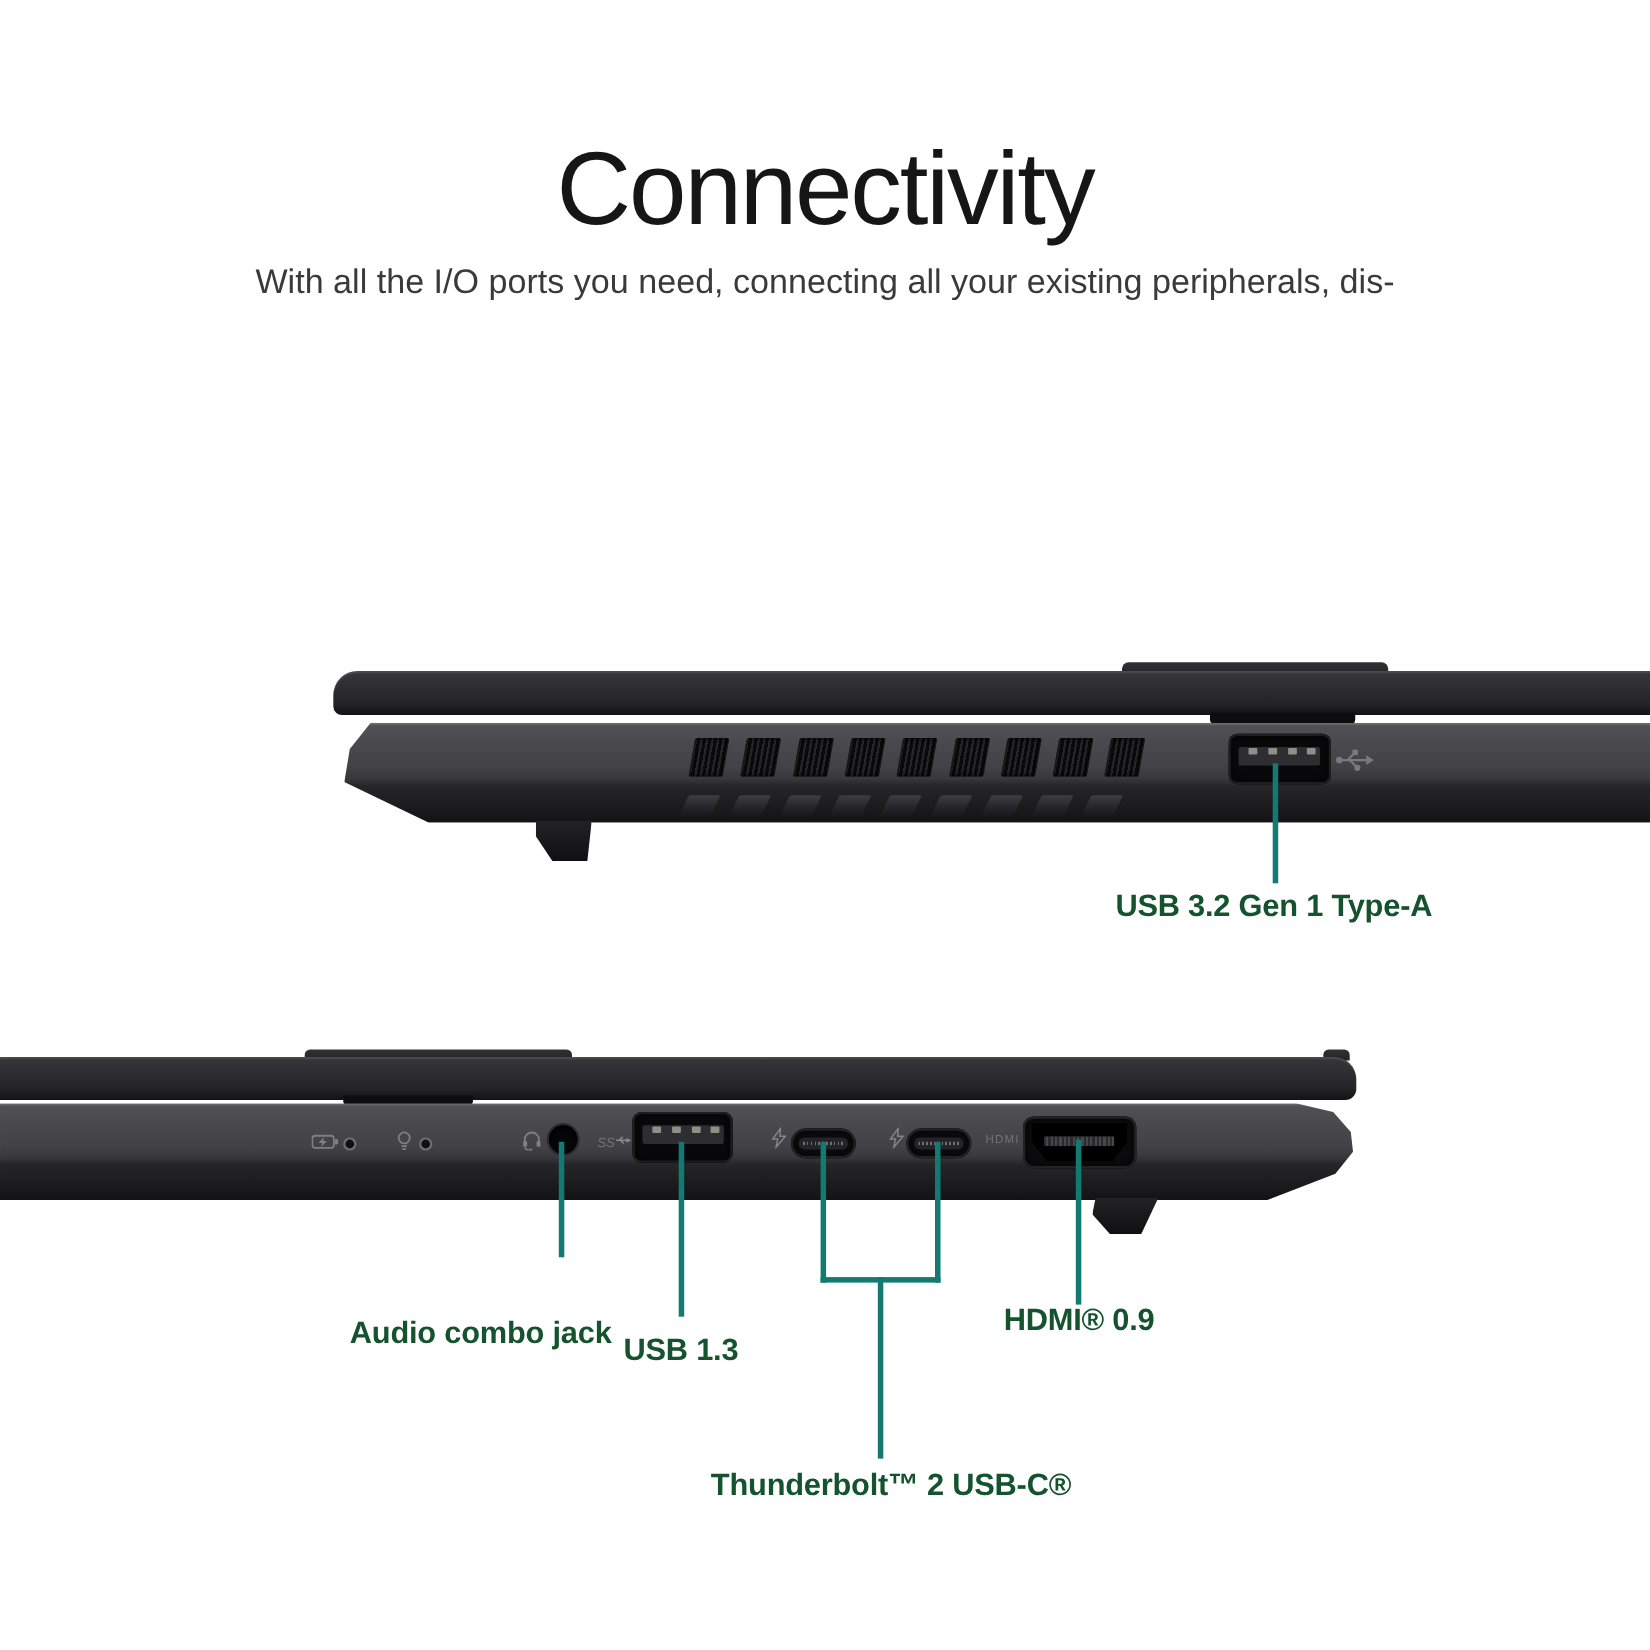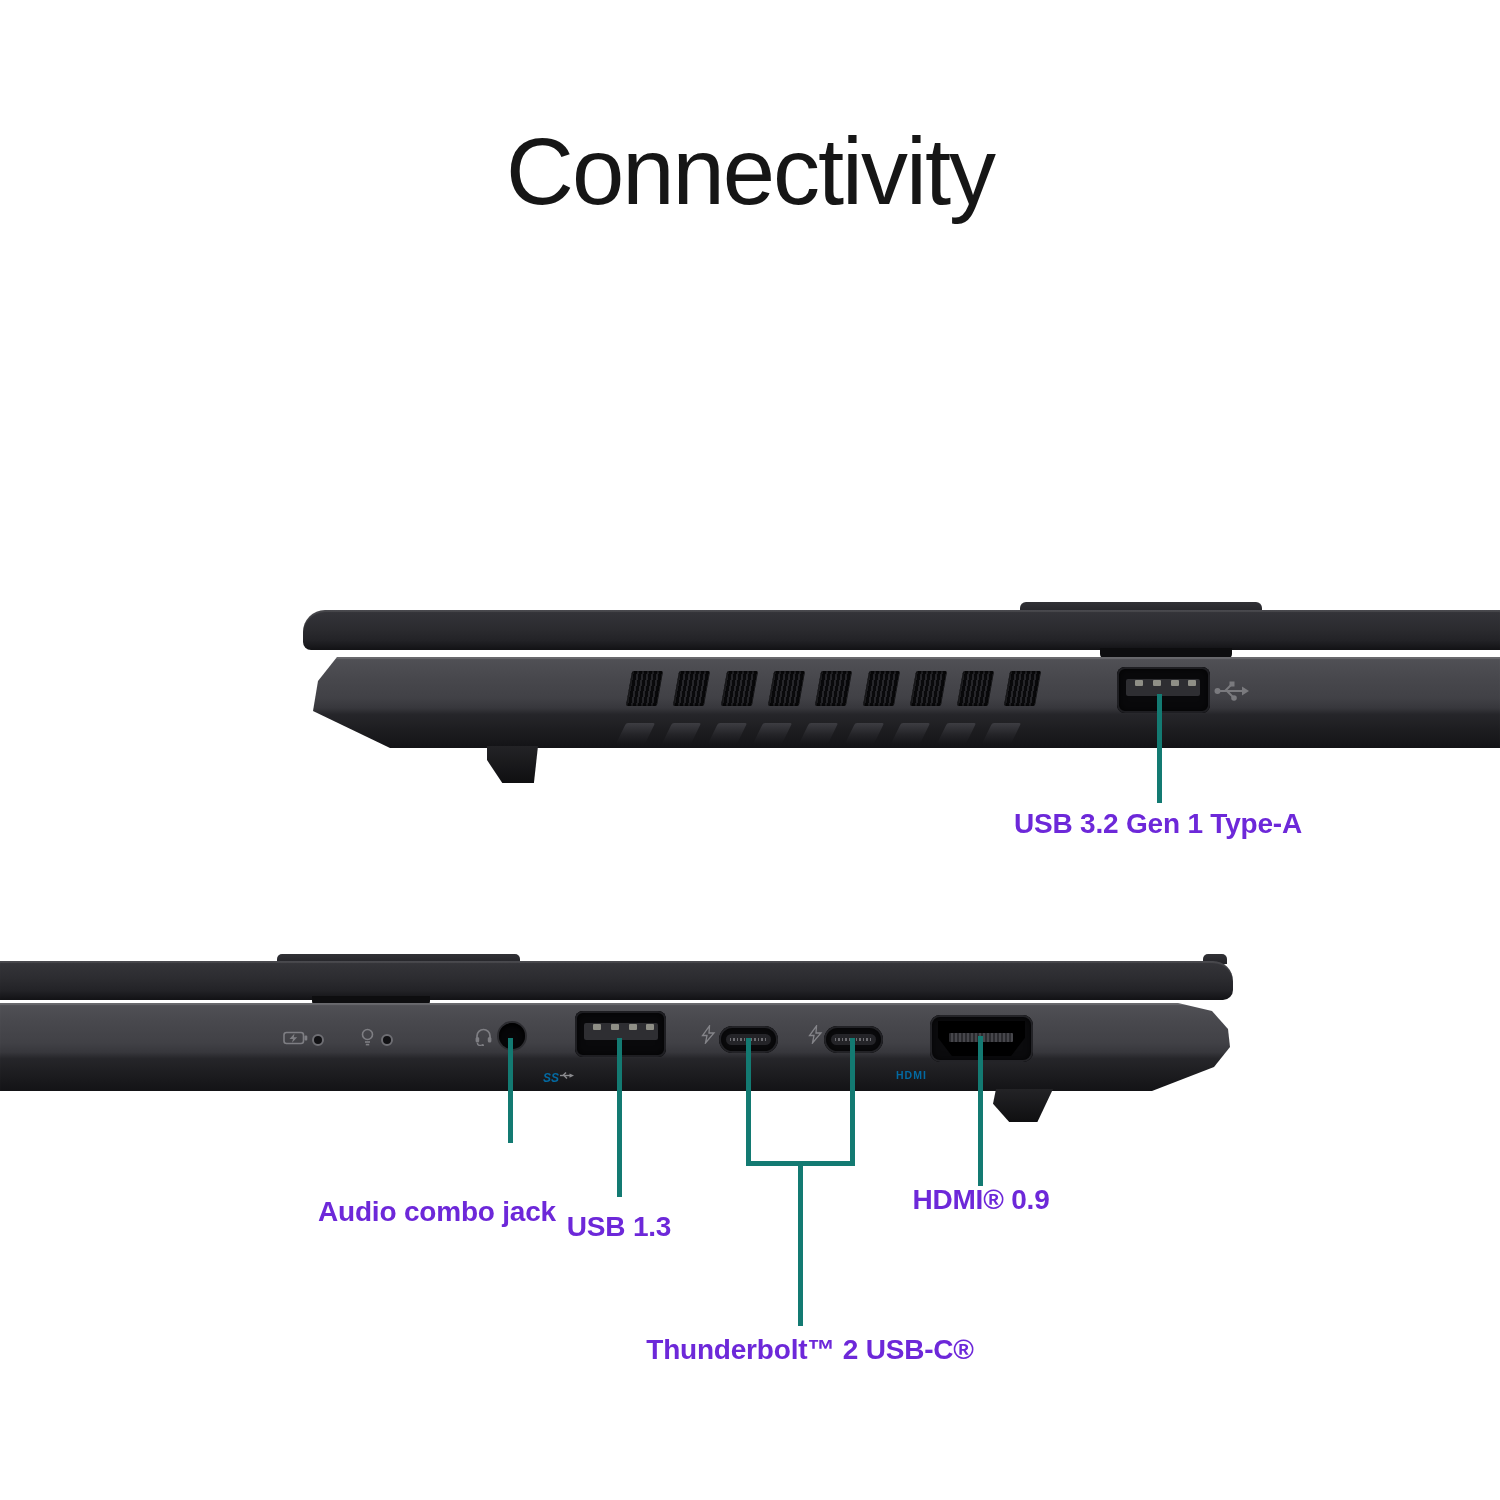--- a/index.html
+++ b/index.html
@@ -46,33 +46,34 @@
                 clip-path:polygon(0 0,100% 0,100% 48%,84% 100%,16% 100%,0 48%);}
   .hdmi .pins{position:absolute;left:19px;top:18px;width:64px;height:9px;background:#46464b;
               border-radius:1px;
               background-image:repeating-linear-gradient(90deg,#2a2a2e 0 2px,transparent 2px 4px);}
 
   .jack{background:#060608;border-radius:50%;
         box-shadow:0 0 0 2px #2c2c30,inset 0 3px 5px #000;}
 
   .led{width:8px;height:8px;border:2px solid #6e6e73;border-radius:50%;background:#111114;}
 
-  .marking{color:#0369a1;font-weight:bold;margin-top:39px;}
+  .marking{color:#737373;font-weight:normal;}
 
   
   .callout-line{background:#137a72;width:5px;z-index:6;}
   .callout-hline{background:#137a72;height:5px;z-index:6;}
-  .port-label{font-size:28px;font-weight:600;color:#6d28d9;text-align:center;
+  .port-label{font-size:28px;font-weight:600;color:#14532d;text-align:center;
               letter-spacing:-0.2px;z-index:7;}
 </style>
 </head>
 <body>
 
 <div class="abs title">Connectivity</div>
 <div class="abs subtitle">
+  <div>With all the I/O ports you need, connecting all your existing peripherals, dis-</div>
 </div>
 
 <div>
   <div class="abs lid-bump" style="left:1020px;top:602px;width:242px;height:12px;border-radius:6px 6px 0 0;"></div>
   <div class="abs lid" style="left:303px;top:610px;width:1197px;height:40px;border-radius:22px 0 0 8px;"></div>
   <div class="abs gap-filler" style="left:1100px;top:648px;width:132px;height:11px;border-radius:0 0 5px 5px;"></div>
   <div class="abs base" style="left:303px;top:657px;width:1197px;height:91px;
               clip-path:polygon(34px 0,100% 0,100% 100%,87px 100%,10px 54px,15px 24px);"></div>
 
   <div class="abs" style="left:0;top:0;">

